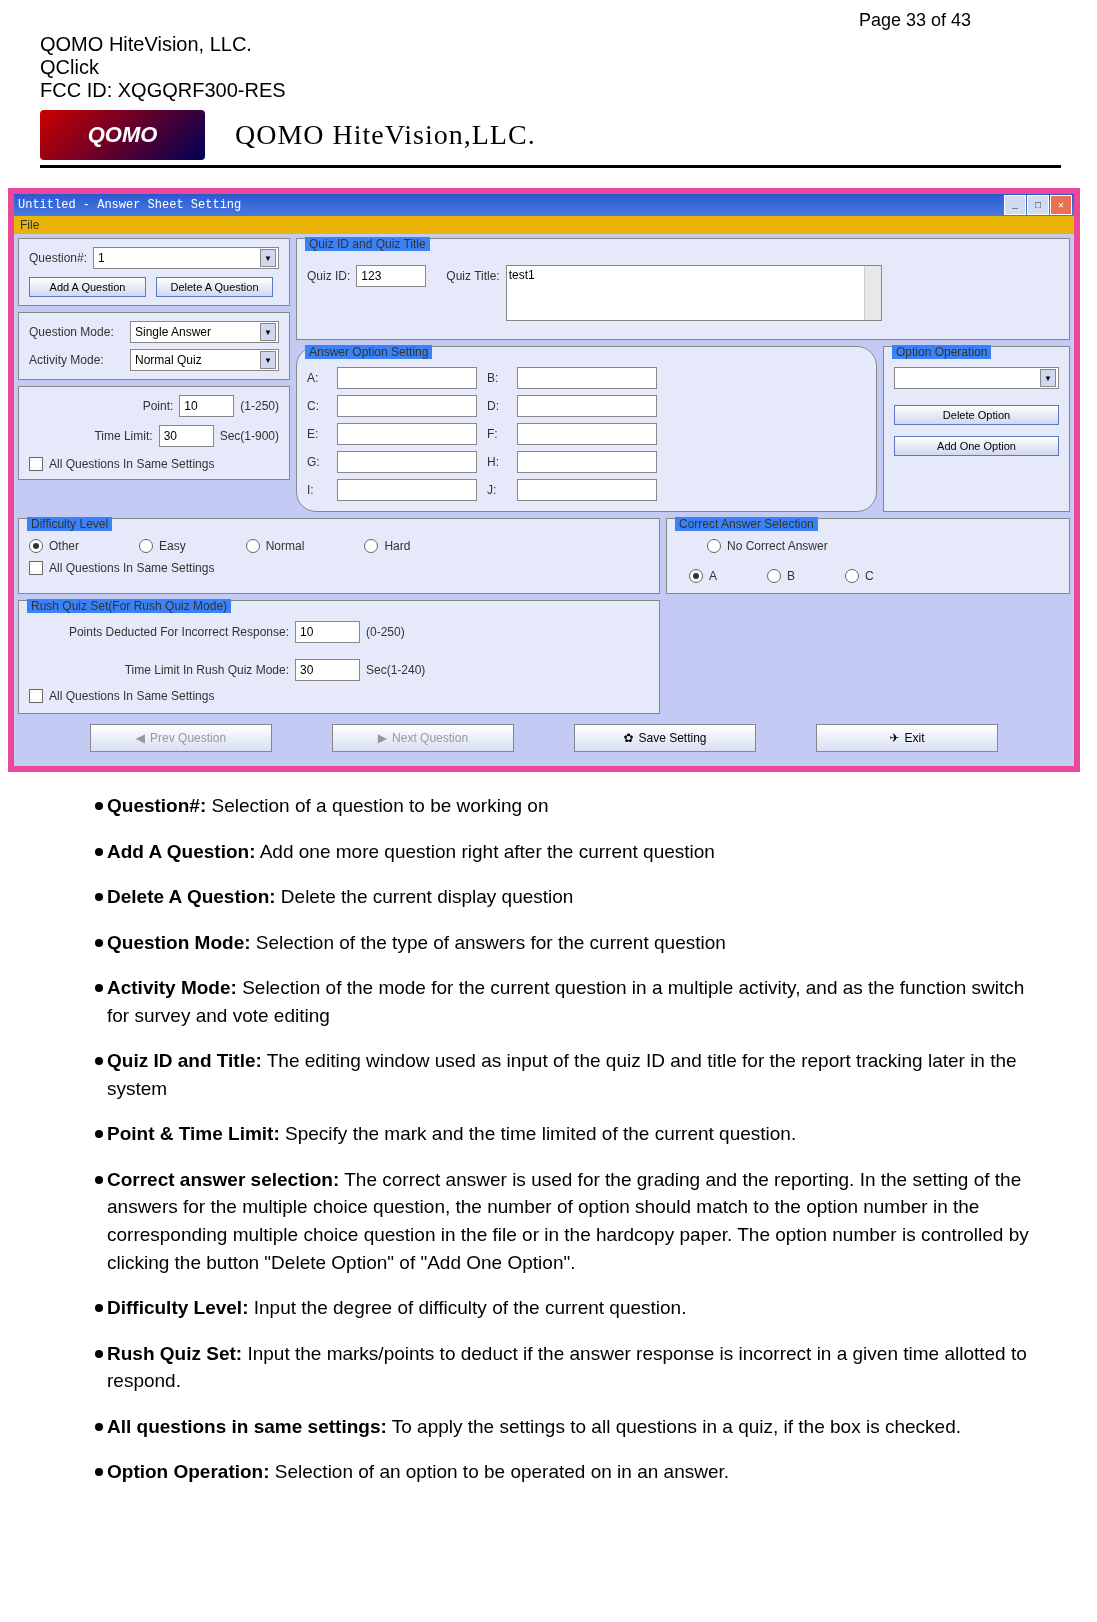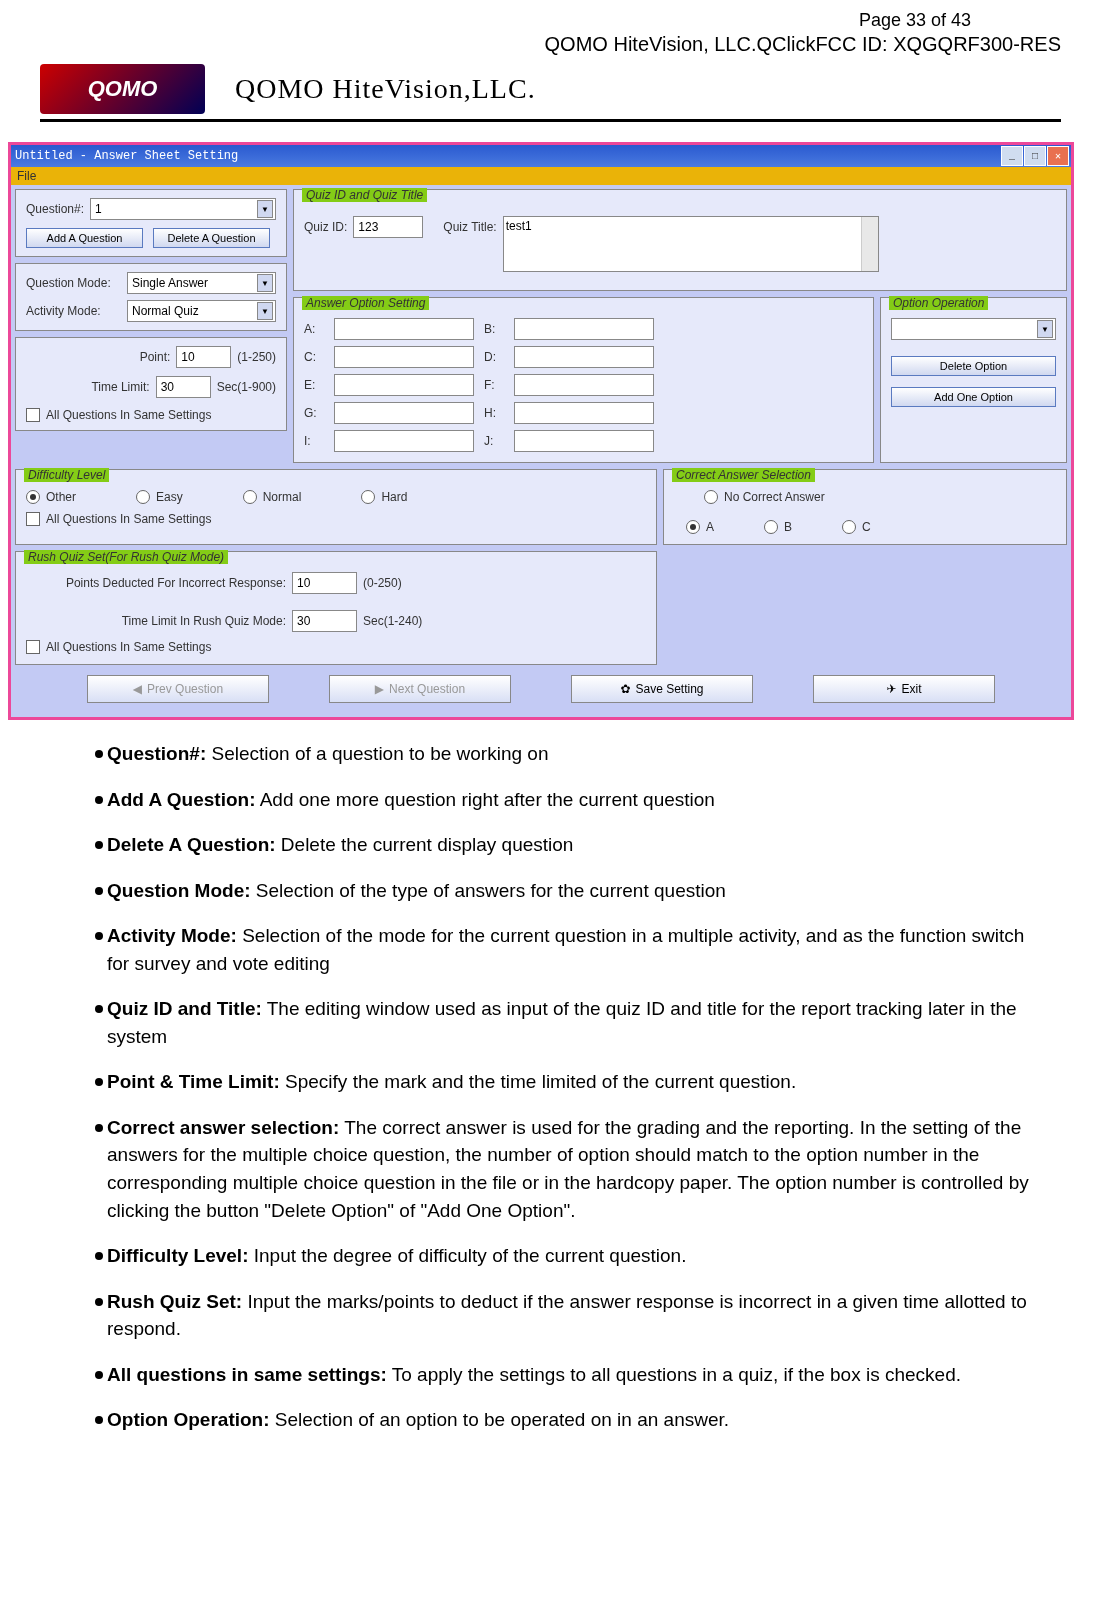--- a/index.html
+++ b/index.html
@@ -15,20 +15,21 @@
 .page-num {
   text-align: right;
   font-size: 18px;
   padding-right: 90px;
 }
 .header-row {
   display: flex;
   justify-content: flex-end;
   font-size: 20px;
   margin-top: 2px;
+  flex-direction: column;
 }
 .logo-row {
   display: flex;
   align-items: center;
   border-bottom: 3px solid #000;
   padding-bottom: 5px;
   margin-top: 8px;
 }
 .logo {
   width: 165px;
@@ -46,21 +47,21 @@
 }
 .logo-text {
   margin-left: 30px;
   font-size: 28px;
   font-family: "SimSun", serif;
   letter-spacing: 1px;
 }
 
 .window {
   margin: 20px 40px 0 8px;
-  border: 3px solid #ec4899;
+  border: 6px solid #ec4899;
   width: 1060px;
   font-size: 12px;
   background: #c3caf4;
 }
 .titlebar {
   background: linear-gradient(#2a5ad0, #4a7ae0);
   color: #fff;
   height: 22px;
   display: flex;
   align-items: center;
@@ -113,21 +114,21 @@
 }
 .legend {
   position: absolute;
   top: -2px;
   left: 8px;
   background: #c3caf4;
   padding: 0 4px;
   font-size: 12px;
   color: #333;
 }
-.fieldset .legend { background: #84cc16; font-style: italic; }
+.fieldset .legend { background: #3b82f6; }
 .left-col {
   width: 272px;
   display: flex;
   flex-direction: column;
   gap: 6px;
 }
 .input {
   border: 1px solid #888;
   background: #fff;
   height: 18px;
@@ -348,21 +349,21 @@
             <div class="flex-row" style="align-items:flex-start;">
               <span class="label" style="margin-top:4px;">Quiz Title:</span>
               <div class="quiz-title-box">
                 <span>test1</span>
                 <div class="scrollbar-v"></div>
               </div>
             </div>
           </div>
         </div>
         <div style="display:flex; gap:6px;">
-          <div class="fieldset" style="flex:1;">
+          <div class="fieldset" style="flex:1;border-radius:20px;">
             <span class="legend">Answer Option Setting</span>
             <div class="answer-options">
               <span class="label">A:</span>
                 <input class="input" style="">
               <span class="label">B:</span>
                 <input class="input" style="">
               <span class="label">C:</span>
                 <input class="input" style="">
               <span class="label">D:</span>
                 <input class="input" style="">

